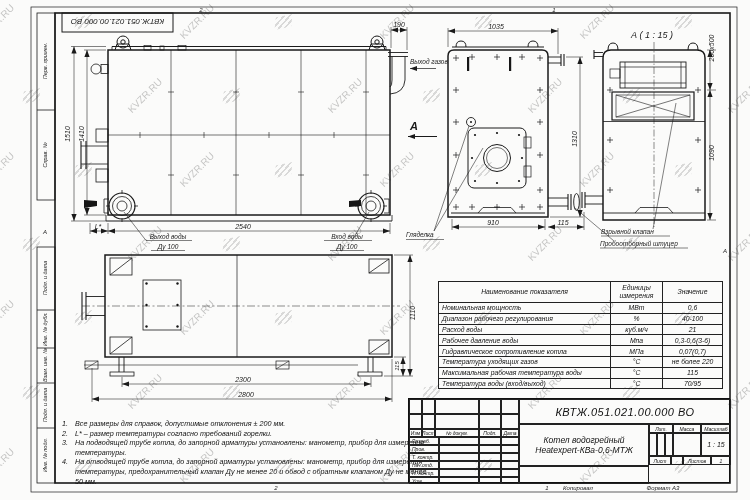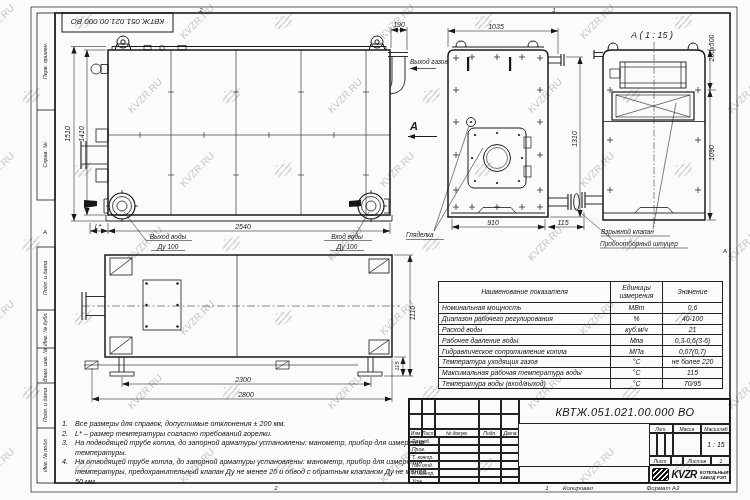--- a/index.html
+++ b/index.html
@@ -554,38 +554,34 @@
     <div class="c" style="left:30px;top:70px;width:40px;height:8px"></div>
     <div class="c" style="left:70px;top:70px;width:22px;height:8px"></div>
     <div class="c" style="left:92px;top:70px;width:18px;height:8px"></div>
     <div class="c lab" style="left:0;top:78px;width:30px;height:7px">Утв.</div>
     <div class="c" style="left:30px;top:78px;width:40px;height:7px"></div>
     <div class="c" style="left:70px;top:78px;width:22px;height:7px"></div>
     <div class="c" style="left:92px;top:78px;width:18px;height:7px"></div>
 
     <div class="c big" style="left:110px;top:0;width:212px;height:25px">КВТЖ.051.021.00.000 ВО</div>
 
+    <div class="c nm2" style="left:110px;top:25px;width:130px;height:42px">
+      <span>Котел водогрейный</span>
+      <span>Heatexpert-КВа-0,6-МТЖ</span>
+    </div>
     <div class="c" style="left:110px;top:67px;width:130px;height:18px"></div>
 
     <div class="c" style="left:240px;top:25px;width:24px;height:9px">Лит.</div>
     <div class="c" style="left:264px;top:25px;width:28px;height:9px">Масса</div>
     <div class="c" style="left:292px;top:25px;width:30px;height:9px">Масштаб</div>
     <div class="c" style="left:240px;top:34px;width:8px;height:23px"></div>
     <div class="c" style="left:248px;top:34px;width:8px;height:23px"></div>
     <div class="c" style="left:256px;top:34px;width:8px;height:23px"></div>
     <div class="c" style="left:264px;top:34px;width:28px;height:23px"></div>
     <div class="c sc" style="left:292px;top:34px;width:30px;height:23px">1 : 15</div>
 
     <div class="c" style="left:240px;top:57px;width:22px;height:9px">Лист</div>
     <div class="c" style="left:262px;top:57px;width:12px;height:9px"></div>
     <div class="c" style="left:274px;top:57px;width:28px;height:9px">Листов</div>
     <div class="c" style="left:302px;top:57px;width:20px;height:9px">1</div>
 
-    <div class="c logo-row" style="left:240px;top:66px;width:82px;height:19px">
-      <span class="lg-glyph"></span>
-      <span class="lg-kvzr">KVZR</span>
-      <span class="lg-co">
-        <span style="display:block">КОТЕЛЬНЫЙ</span>
-        <span style="display:block">ЗАВОД РЭП</span>
-      </span>
-    </div>
   </div>
 </div>
 
 </body></html>

